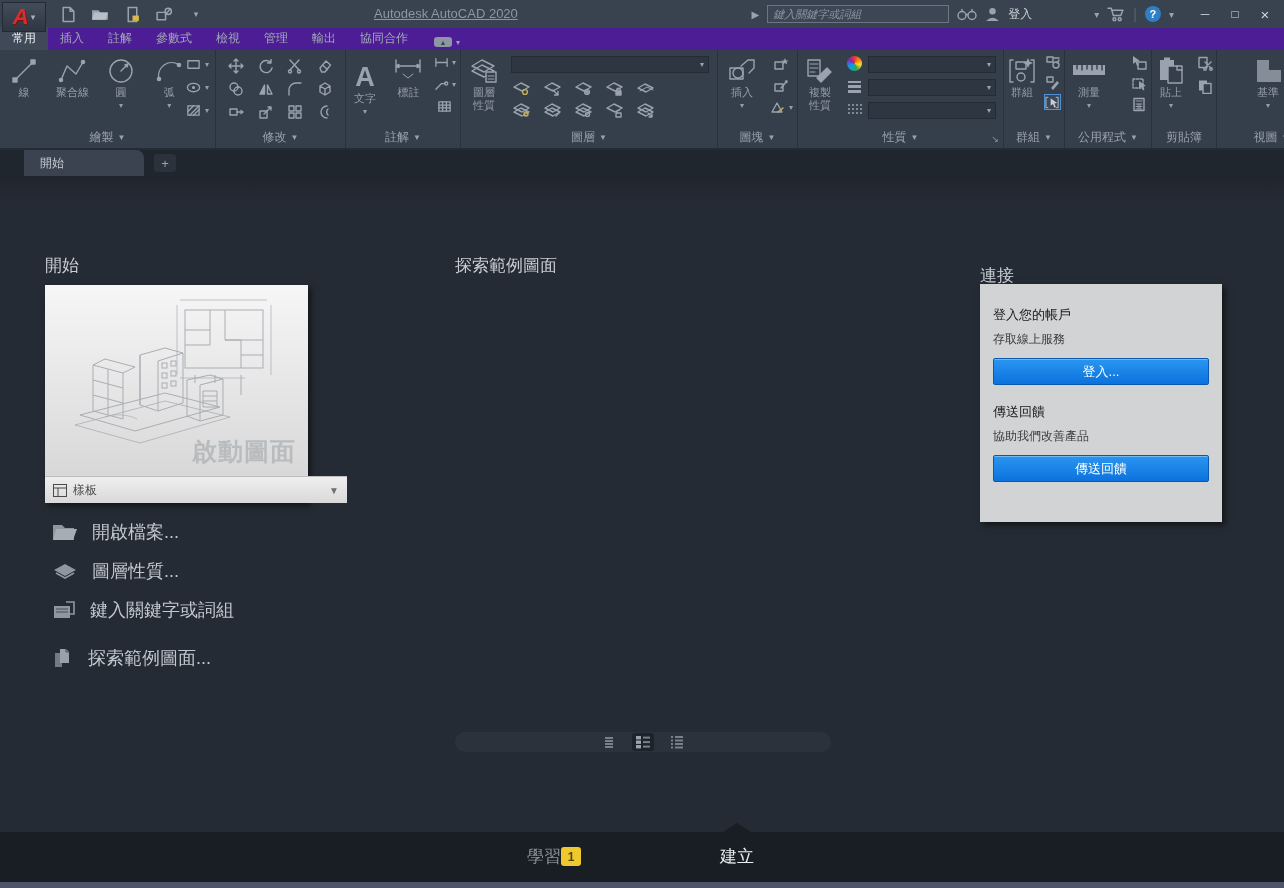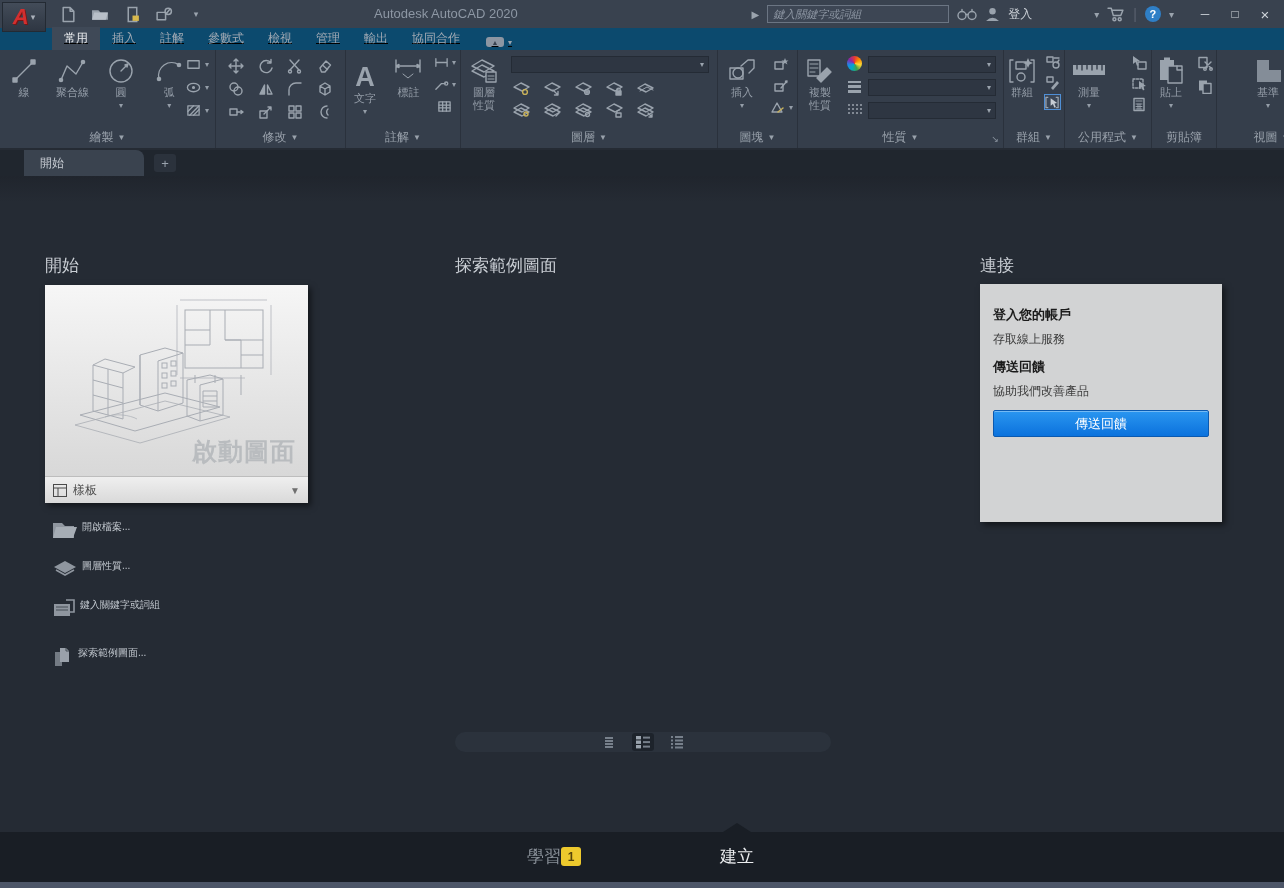--- a/index.html
+++ b/index.html
@@ -6,34 +6,34 @@
   *{box-sizing:border-box;font-family:"Liberation Sans","DejaVu Sans",sans-serif;}
   #app{position:relative;width:1284px;height:888px;background:#252b34;overflow:hidden;}
 
   
   .titlebar{position:absolute;left:0;top:0;width:1284px;height:28px;background:#39424f;}
   .applogo{position:absolute;left:2px;top:2px;width:44px;height:30px;background:linear-gradient(#434c59,#2e3642);border:1px solid #232a33;z-index:5;display:flex;align-items:center;justify-content:center;color:#c7ccd2;cursor:pointer;}
   .applogo .A{font-size:22px;font-weight:bold;color:#d32f2f;text-shadow:1px 1px 0 #7a1414;font-style:italic;}
   .applogo .caret{font-size:9px;color:#aab1ba;margin-left:2px;}
   .qat{position:absolute;left:58px;top:4px;display:flex;align-items:center;gap:12px;}
   .qat .qbtn{width:20px;height:20px;display:flex;align-items:center;justify-content:center;cursor:pointer;}
-  .apptitle{position:absolute;left:374px;top:6px;font-size:13px;color:#8d97a4;}
+  .apptitle{position:absolute;left:374px;top:6px;font-size:13px;color:#8d97a4;text-decoration:underline;}
   .tbright{position:absolute;right:6px;top:0;height:28px;display:flex;align-items:center;gap:8px;}
   .tb-arrow{color:#9aa3ad;font-size:10px;}
   .searchbox{width:182px;height:18px;background:#3d4654;border:1px solid #6b7583;color:#c6ccd3;font-size:11px;font-style:italic;padding:0 5px;}
   .searchbox::placeholder{color:#8d96a3;font-style:italic;}
   .tbicon{display:flex;align-items:center;justify-content:center;cursor:pointer;color:#c2c8cf;}
   .signin-label{color:#ccd1d7;font-size:12px;}
   .tbdivider{color:#5a6370;font-size:14px;}
   .helpcircle{width:16px;height:16px;border-radius:50%;background:#2f7fc6;color:#fff;font-size:11px;font-weight:bold;display:flex;align-items:center;justify-content:center;}
   .winbtns{display:flex;align-items:center;gap:4px;margin-left:10px;}
   .winbtn{width:26px;height:20px;display:flex;align-items:center;justify-content:center;color:#cfd4da;font-size:12px;cursor:pointer;}
 
   
-  .ribbontabs{position:absolute;left:0;top:28px;width:1284px;height:22px;background:#0c4a6e;display:flex;align-items:flex-end;padding-left:52px;text-decoration:underline;}
+  .ribbontabs{position:absolute;left:0;top:28px;width:1284px;height:22px;background:#4c1d95;display:flex;align-items:flex-end;}
   .rtab{padding:3px 12px;font-size:12px;color:#a2aab4;cursor:pointer;}
   .rtab.active{background:#3f4957;color:#e9ebee;}
   .ribbon-toggle{display:flex;align-items:center;margin-left:14px;padding-bottom:3px;cursor:pointer;}
   .ribbon-toggle .pill{width:18px;height:10px;background:#8d96a2;border-radius:3px;display:flex;align-items:center;justify-content:center;font-size:7px;color:#39424f;}
   .ribbon-toggle .caret{font-size:8px;color:#9aa3ad;margin-left:4px;}
 
   
   .ribbon{position:absolute;left:0;top:50px;width:1284px;height:98px;background:#353e4b;}
   .panel{position:absolute;top:0;height:98px;border-right:1px solid #2a313c;}
   .paneltools{position:absolute;left:0;top:2px;right:0;height:74px;}
@@ -55,35 +55,35 @@
   .ftab{position:absolute;left:24px;top:0;width:120px;height:26px;background:#3a434f;color:#c9ced5;font-size:12px;display:flex;align-items:center;padding-left:16px;border-radius:0 8px 0 0;cursor:pointer;}
   .ftab-plus{position:absolute;left:154px;top:4px;width:22px;height:18px;background:#2b323c;border-radius:3px;color:#9aa3ad;font-size:13px;display:flex;align-items:center;justify-content:center;cursor:pointer;}
 
   
   .content{position:absolute;left:0;top:176px;width:1284px;height:656px;background:linear-gradient(#20252d,#252b34 26px);}
   .secheading{position:absolute;font-size:17px;color:#c9ced4;}
 
   .tplcard{position:absolute;left:45px;top:285px;width:263px;height:218px;box-shadow:3px 3px 6px rgba(0,0,0,.5);cursor:pointer;}
   .tplimg{position:relative;width:263px;height:191px;background:linear-gradient(#f6f6f6,#d8d8d8);}
   .tplcaption{position:absolute;right:12px;bottom:8px;font-size:25px;font-weight:bold;color:#b9bcbf;letter-spacing:1px;}
-  .tplbar{width:263px;height:27px;background:linear-gradient(#efefef,#d9d9d9);border-top:1px solid #bdbdbd;display:flex;align-items:center;padding:0 8px;color:#4a4a4a;font-size:12px;cursor:pointer;}
+  .tplbar{width:302px;height:27px;background:linear-gradient(#efefef,#d9d9d9);border-top:1px solid #bdbdbd;display:flex;align-items:center;padding:0 8px;color:#4a4a4a;font-size:12px;cursor:pointer;}
   .tplbar .caret{margin-left:auto;color:#6f6f6f;font-size:10px;}
   .tplbar .tplicon{margin-right:6px;display:flex;}
 
-  .startlink{position:absolute;left:52px;display:flex;gap:4px;color:#c2c8cf;font-size:10px;cursor:pointer;}
+  .startlink{position:absolute;left:52px;display:flex;align-items:center;gap:14px;color:#c2c8cf;font-size:18px;cursor:pointer;}
 
   .viewbar{position:absolute;left:455px;top:732px;width:376px;height:20px;background:#2b323c;border-radius:10px;display:flex;align-items:center;justify-content:center;gap:12px;}
   .vtoggle{width:22px;height:18px;display:flex;align-items:center;justify-content:center;border-radius:3px;cursor:pointer;}
   .vtoggle.active{background:#1d232b;}
   .licon{display:inline-block;}
   .licon i{display:block;width:11px;height:2px;background:#77808b;margin:1px 0;}
   .licon.sm i{width:8px;}
 
   .connectcard{position:absolute;left:980px;top:284px;width:242px;height:238px;background:#d2d3d4;box-shadow:3px 3px 6px rgba(0,0,0,.5);padding:22px 13px 0 13px;}
-  .cc-title{font-size:13px;font-weight:bold;color:#1b1b1b;margin-bottom:7px;}
+  .cc-title{font-size:13px;font-weight:normal;color:#1b1b1b;margin-bottom:7px;}
   .cc-desc{font-size:12px;color:#3c3c3c;margin-bottom:10px;}
   .bluebtn{width:216px;height:27px;background:linear-gradient(#2a96f0,#0b72dd);border:1px solid #0a59b0;border-radius:2px;color:#fff;font-size:13px;display:flex;align-items:center;justify-content:center;cursor:pointer;margin-bottom:18px;box-shadow:inset 0 1px 0 rgba(255,255,255,.35);}
 
   
   .footer{position:absolute;left:0;top:832px;width:1284px;height:50px;background:#191e25;}
   .notch{position:absolute;left:723px;top:-9px;width:0;height:0;border-left:14px solid transparent;border-right:14px solid transparent;border-bottom:9px solid #191e25;}
   .learn{position:absolute;left:527px;top:13px;display:flex;align-items:center;gap:0;cursor:pointer;}
   .learn .lbl{font-size:17px;color:#8a9199;}
   .badge{min-width:20px;height:19px;background:#edc92d;border-radius:3px;color:#55430a;font-size:12px;font-weight:bold;display:flex;align-items:center;justify-content:center;padding:0 4px;}
   .create{position:absolute;left:720px;top:13px;font-size:17px;color:#eceef0;cursor:pointer;}
@@ -794,24 +794,25 @@
               <rect x="5" y="4.5" width="8" height="2"></rect>
               <rect x="1" y="8" width="2" height="2"></rect>
               <rect x="5" y="8" width="8" height="2"></rect>
               <rect x="1" y="11.5" width="2" height="2"></rect>
               <rect x="5" y="11.5" width="8" height="2"></rect>
             </g>
           </svg>
       </span>
     </div>
 
-    <div class="secheading" style="left:980px;top:78px">連接</div>
+    <div class="secheading" style="left:980px;top:88px">連接</div>
     <div class="connectcard" style="top:108px">
       <div class="cc-title">登入您的帳戶</div>
       <div class="cc-desc">存取線上服務</div>
+      <div class="bluebtn">登入...</div>
       <div class="cc-title">傳送回饋</div>
       <div class="cc-desc">協助我們改善產品</div>
       <div class="bluebtn">傳送回饋</div>
     </div>
   </div>
 
   <div class="footer">
     <div class="notch"></div>
     <div class="learn">
       <span class="lbl">學習</span>

